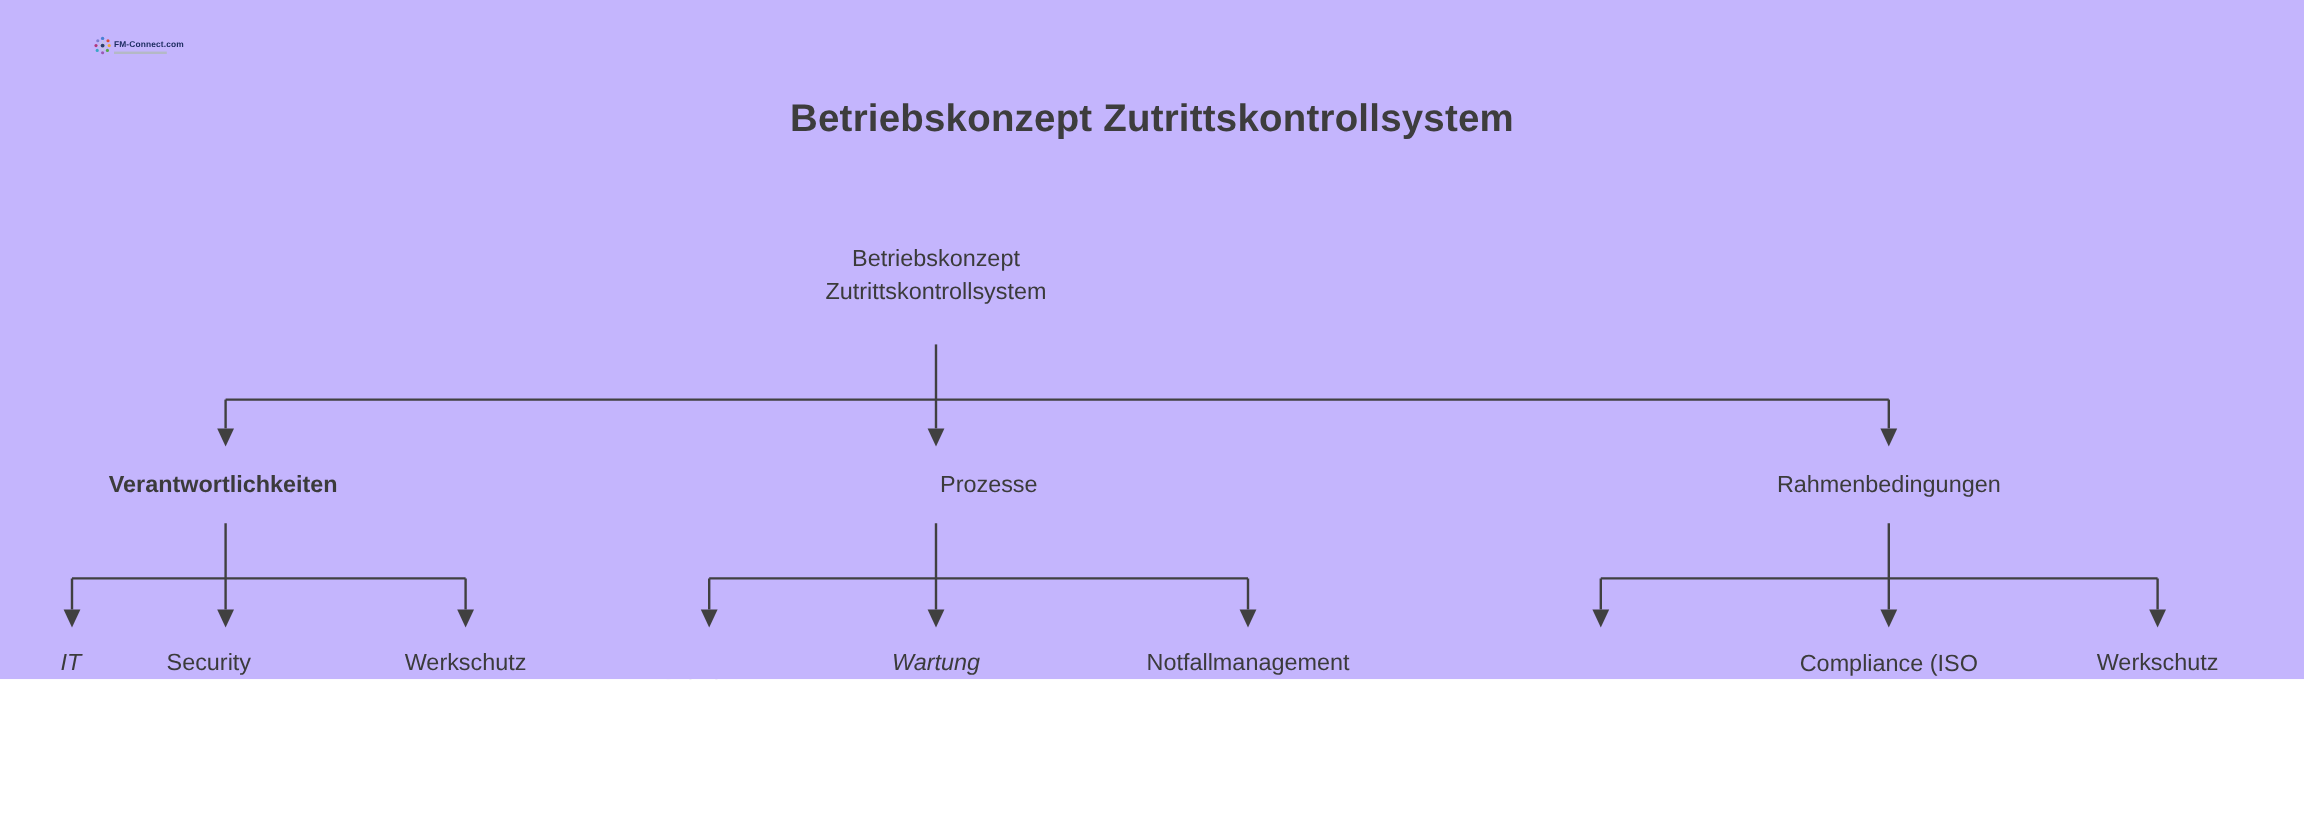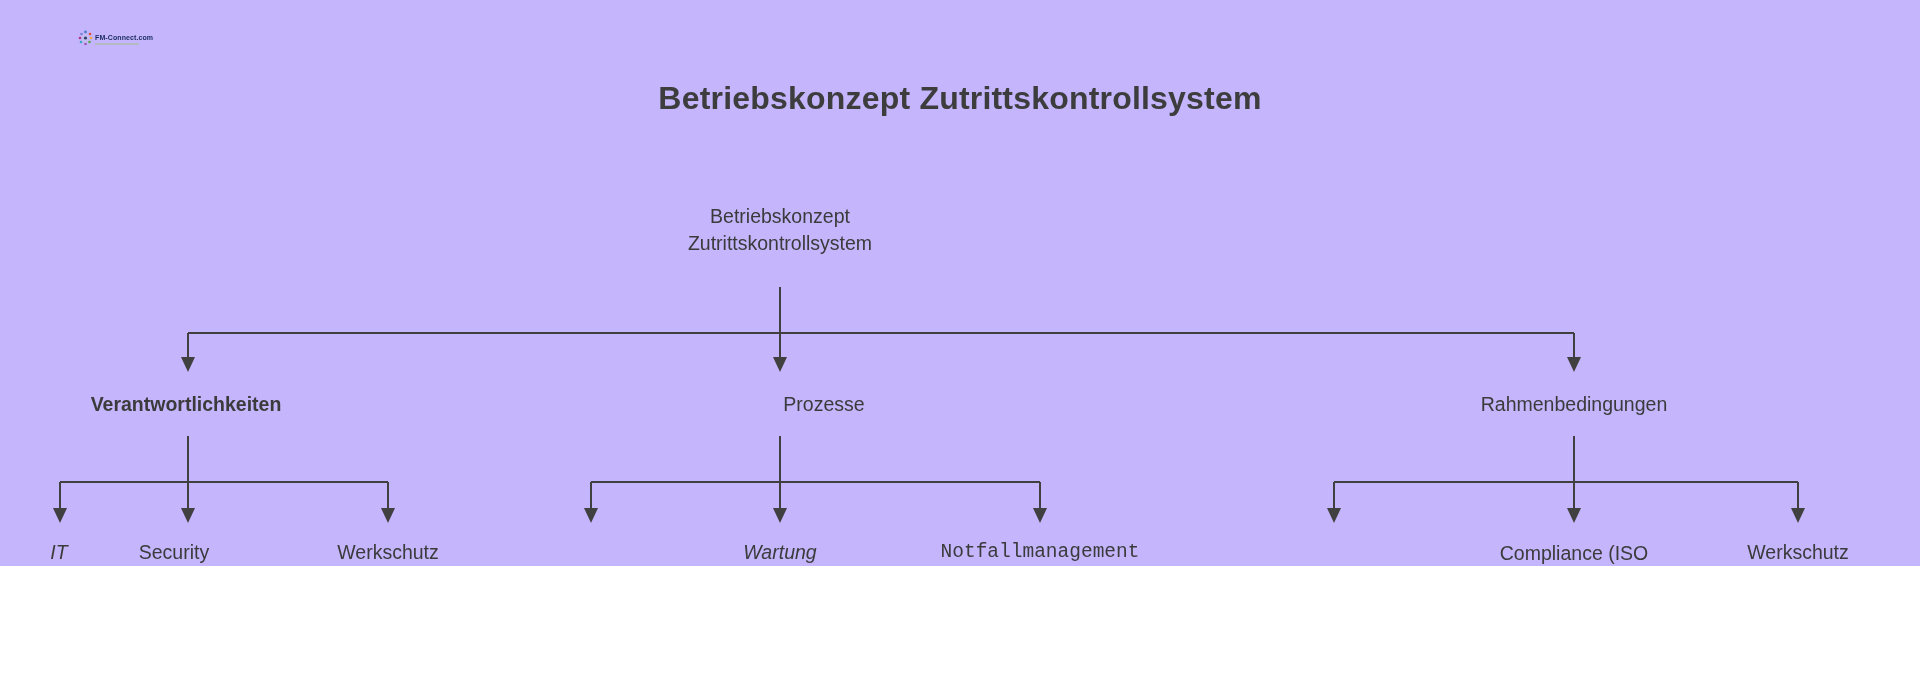--- a/index.html
+++ b/index.html
@@ -86,21 +86,21 @@
   .node-root   { left: 780px;  top: 203px; width: 220px; white-space: normal; }
   .node-l1-a   { left: 186px;  top: 391px; font-weight: bold; }
   .node-l1-b   { left: 780px;  top: 391px; margin-left: 44px; }
   .node-l1-c   { left: 1574px; top: 391px; }
   .node-l2     { top: 539px; }
   .node-it     { left: 59px; font-style: italic; }
   .node-sec    { left: 174px; }
   .node-werk   { left: 388px; }
   .node-schul  { left: 591px; margin-top: 22px; }
   .node-wart   { left: 780px; font-style: italic; }
-  .node-notf   { left: 1040px; font-family: Liberation Mono, monospace; }
+  .node-notf   { left: 1040px; }
   .node-daten  { left: 1334px; width: 135px; }
   .node-compl  { left: 1574px; width: 165px; }
   .node-betr   { left: 1798px; }
 </style>
 </head>
 <body>
 
 <div class="canvas">
 
   <div class="logo">

